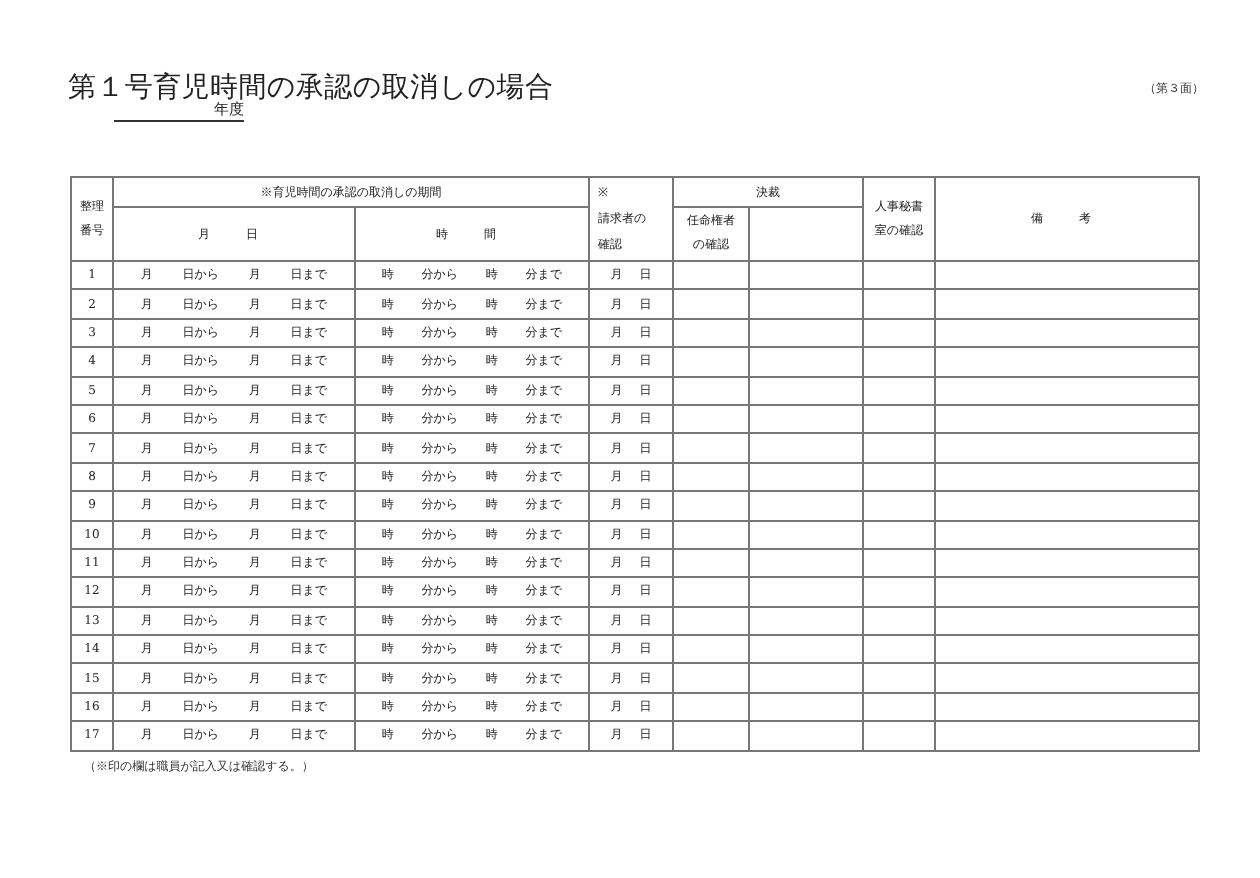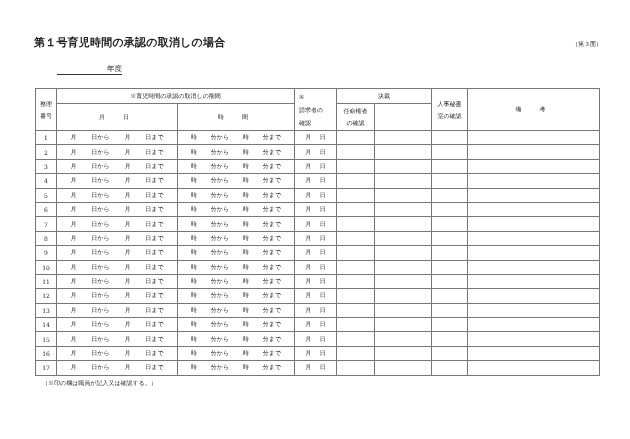--- a/index.html
+++ b/index.html
@@ -1,20 +1,20 @@
 <!DOCTYPE html>
 <html><head>
 <meta charset="utf-8">
 <style>
   html, body { margin:0; padding:0; background:#ffffff; }
   body { width:630px; height:439px; position:relative; overflow:hidden;
          font-family:"DejaVu Serif", "Liberation Serif", serif; color:#222; }
-  .title { position:absolute; left:34px; top:35px; font-size:11px; letter-spacing:0.2px;font-weight:bold; }
+  .title { position:absolute; left:34px; top:35px; font-size:14px; letter-spacing:0.2px; }
   .page-no { position:absolute; left:572px; top:40px; font-size:6px; color:#333; }
-  .year { position:absolute; left:57px; top:63px; width:65px; font-size:7.5px; text-align:right;
+  .year { position:absolute; left:57px; top:49px; width:65px; font-size:7.5px; text-align:right;
           border-bottom:1px solid #333; line-height:11px; }
   .note { position:absolute; left:42px; top:379px; font-size:6px; color:#333; }
   table.form { position:absolute; left:35px; top:88px; border-collapse:collapse; table-layout:fixed; }
   table.form td { border:1px solid #777; padding:0; text-align:center; vertical-align:middle;
                   font-size:6px; overflow:hidden; white-space:nowrap; }
   .hdr-big { font-size:8px; }
   .hdr-mid { font-size:7.5px; letter-spacing:6px; }
   .hdr-small { font-size:5.5px; line-height:12px; }
   .confirm-hdr { text-align:left !important; padding-left:4px !important; font-size:8px; line-height:13px; }
   tr.data td { height:13.4px; }

